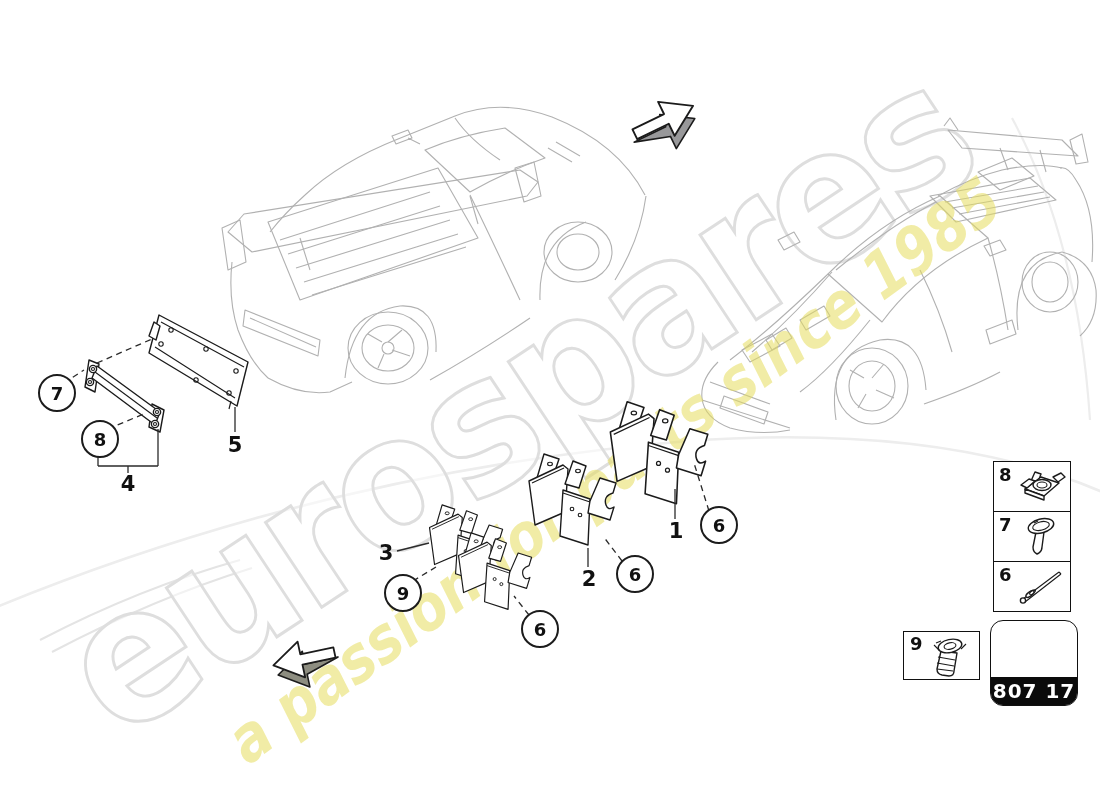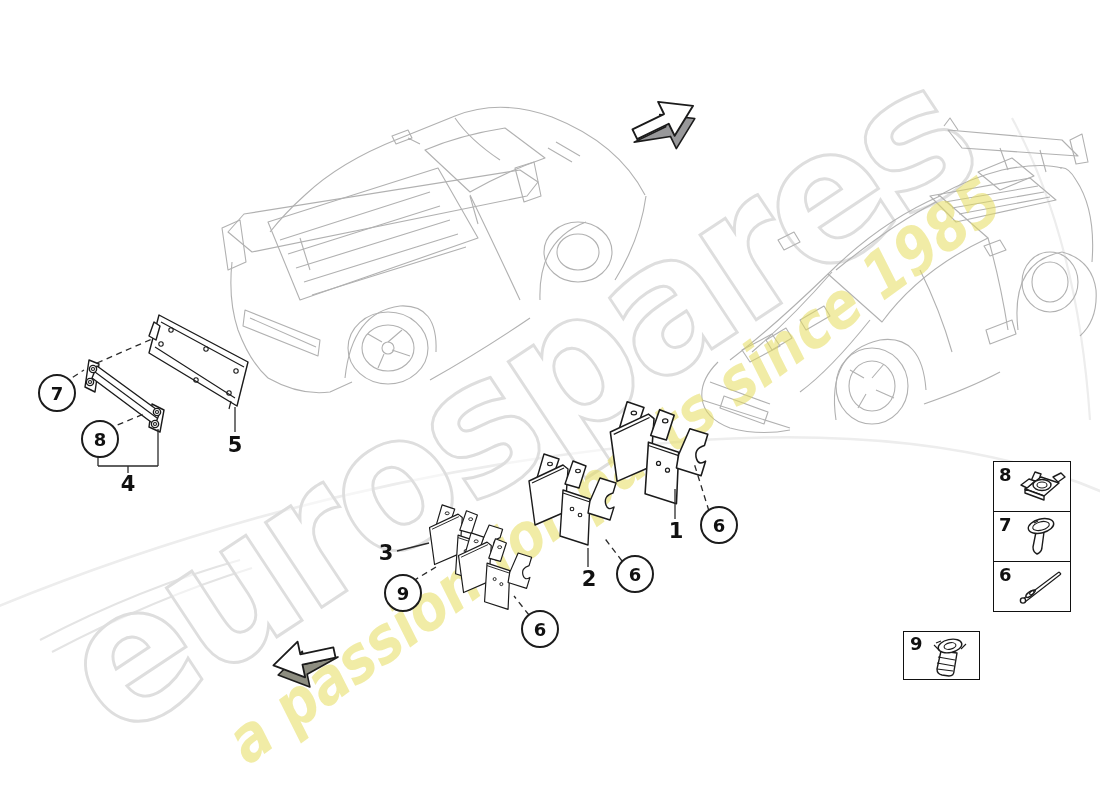--- a/index.html
+++ b/index.html
@@ -275,14 +275,19 @@
     <span class="legend-num">9</span>
     <svg width="52" height="46" viewBox="0 0 52 46">
       <path class="partline" d="M18,18 L14,36 Q14,41 19,42 L26,43 Q31,43 31,38 L34,20 Z"></path>
       <path class="thin" d="M15,24 L32,27 M14,30 L31,33 M14,36 L30,38"></path>
       <ellipse class="partline" cx="27" cy="13" rx="12" ry="6.5" transform="rotate(-12 27 13)"></ellipse>
       <ellipse class="thin" cx="27" cy="13" rx="6" ry="3.2" transform="rotate(-12 27 13)"></ellipse>
       <path class="thin" d="M16,17 L11,12 M38,16 L43,11 M13,10 L18,8"></path>
     </svg>
   </div>
 
+  <div class="code-box">
+    <div class="code-band">
+      <span>807 17</span>
+    </div>
+  </div>
 
 </div>
 
 </body></html>

